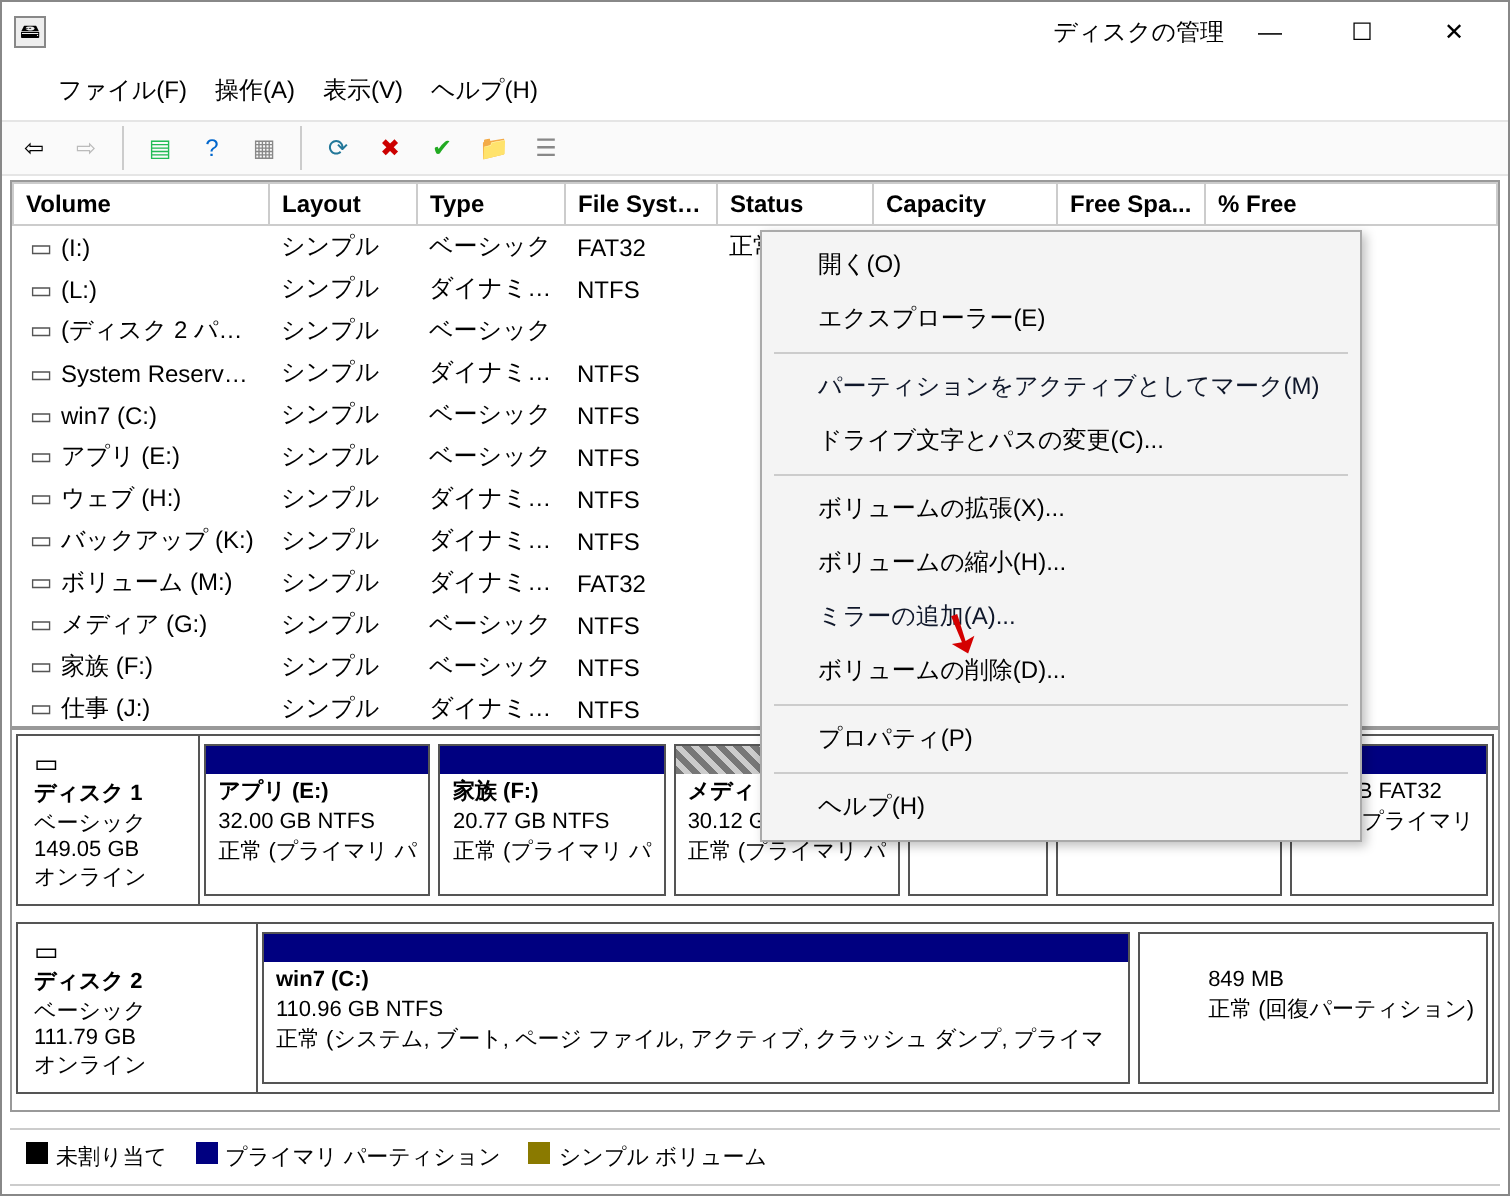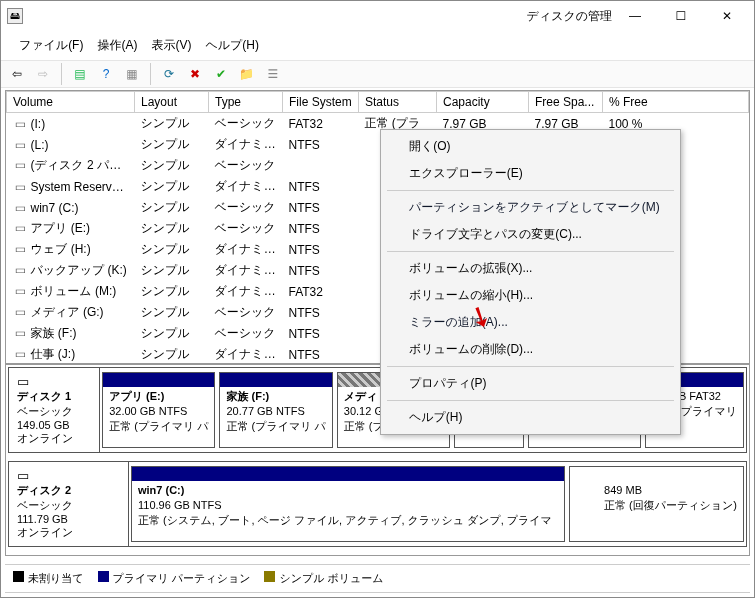--- a/index.html
+++ b/index.html
@@ -2,30 +2,30 @@
 <html><head>
 <meta charset="utf-8">
 <style>
   * { box-sizing: border-box; }
   html, body { margin: 0; padding: 0; font-family: "Meiryo UI", "Yu Gothic UI", sans-serif; font-size: 12px; color: #000; }
   .window { width: 755px; height: 598px; border: 1px solid #888; background: #fff; display: flex; flex-direction: column; position: relative; }
   .titlebar { height: 30px; display: flex; align-items: center; padding: 0 4px 0 6px; background: #fff; }
   .titlebar .title { flex: 1; padding-left: 2px; text-align: right; }
   .titlebar .appicon { width:16px; height:16px; margin-right:6px; display:inline-flex; align-items:center; justify-content:center; border:1px solid #888; background:#eee; font-size:10px; }
   .titlebar .winbtn { width: 46px; height: 28px; display:inline-flex; align-items:center; justify-content:center; font-size:12px; }
-  .menubar { display:flex; gap:2px; padding: 4px 12px; }
+  .menubar { display:flex; gap:2px; padding: 4px 22px; }
   .menubar .menuitem { padding: 2px 6px; }
   .toolbar { display:flex; align-items:center; gap:2px; padding: 2px 4px; border-top:1px solid #e5e5e5; border-bottom:1px solid #e5e5e5; background:#fafafa; }
   .toolbar .tbtn { width:24px; height:22px; display:inline-flex; align-items:center; justify-content:center; border:1px solid transparent; }
   .toolbar .sep { width:1px; height:22px; background:#ccc; margin:0 4px; }
 
   .content { flex:1; border:1px solid #999; margin:2px 4px 4px 4px; display:flex; flex-direction:column; min-height:0; position:relative; }
   .listview { overflow:hidden; }
   .listview table { width:100%; border-collapse:collapse; table-layout:fixed; }
-  .listview th { text-align:left; font-weight:normal; padding:3px 6px; border:1px solid #ccc; background:#fff; overflow:hidden; white-space:nowrap; text-overflow:ellipsis; }
+  .listview th { text-align:left; font-weight:bold; padding:3px 6px; border:1px solid #ccc; background:#fff; overflow:hidden; white-space:nowrap; text-overflow:ellipsis; }
   .listview td { padding:2px 6px; white-space:nowrap; overflow:hidden; text-overflow:ellipsis; }
   .listview tr td:first-child .ico { display:inline-block; width:16px; text-align:center; color:#555; margin-right:2px; }
 
   .diskarea { border-top:2px solid #999; padding:2px; overflow:hidden; }
   .diskrow { display:flex; border:1px solid #555; margin-bottom:8px; }
   .diskhead { width:120px; padding:6px 8px; border-right:1px solid #555; display:flex; flex-direction:column; justify-content:center; font-size:11px; }
   .diskhead .dicon { font-size:13px; }
   .diskparts { flex:1; display:flex; gap:0; }
   .part { border:1px solid #555; margin:4px 2px; flex:1; display:flex; flex-direction:column; }
   .part .pbar { height:14px; background:#000080; }
@@ -286,21 +286,21 @@
         </div>
       </div>
   </div>
 
   <div class="legend">
     <span><span class="sw" style="background:#000"></span><span>未割り当て</span></span>
     <span><span class="sw" style="background:#000080"></span><span>プライマリ パーティション</span></span>
     <span><span class="sw" style="background:#8a7a00"></span><span>シンプル ボリューム</span></span>
   </div>
 
-  <div class="ctxmenu" style="left:379px; top:128px">
+  <div class="ctxmenu" style="left:379px; top:114px">
     <div class="mi">開く(O)</div>
     <div class="mi">エクスプローラー(E)</div>
     <hr>
     <div class="mi disabled">パーティションをアクティブとしてマーク(M)</div>
     <div class="mi">ドライブ文字とパスの変更(C)...</div>
     <hr>
     <div class="mi">ボリュームの拡張(X)...</div>
     <div class="mi">ボリュームの縮小(H)...</div>
     <div class="mi disabled">ミラーの追加(A)...</div>
     <div class="mi">ボリュームの削除(D)...</div>

